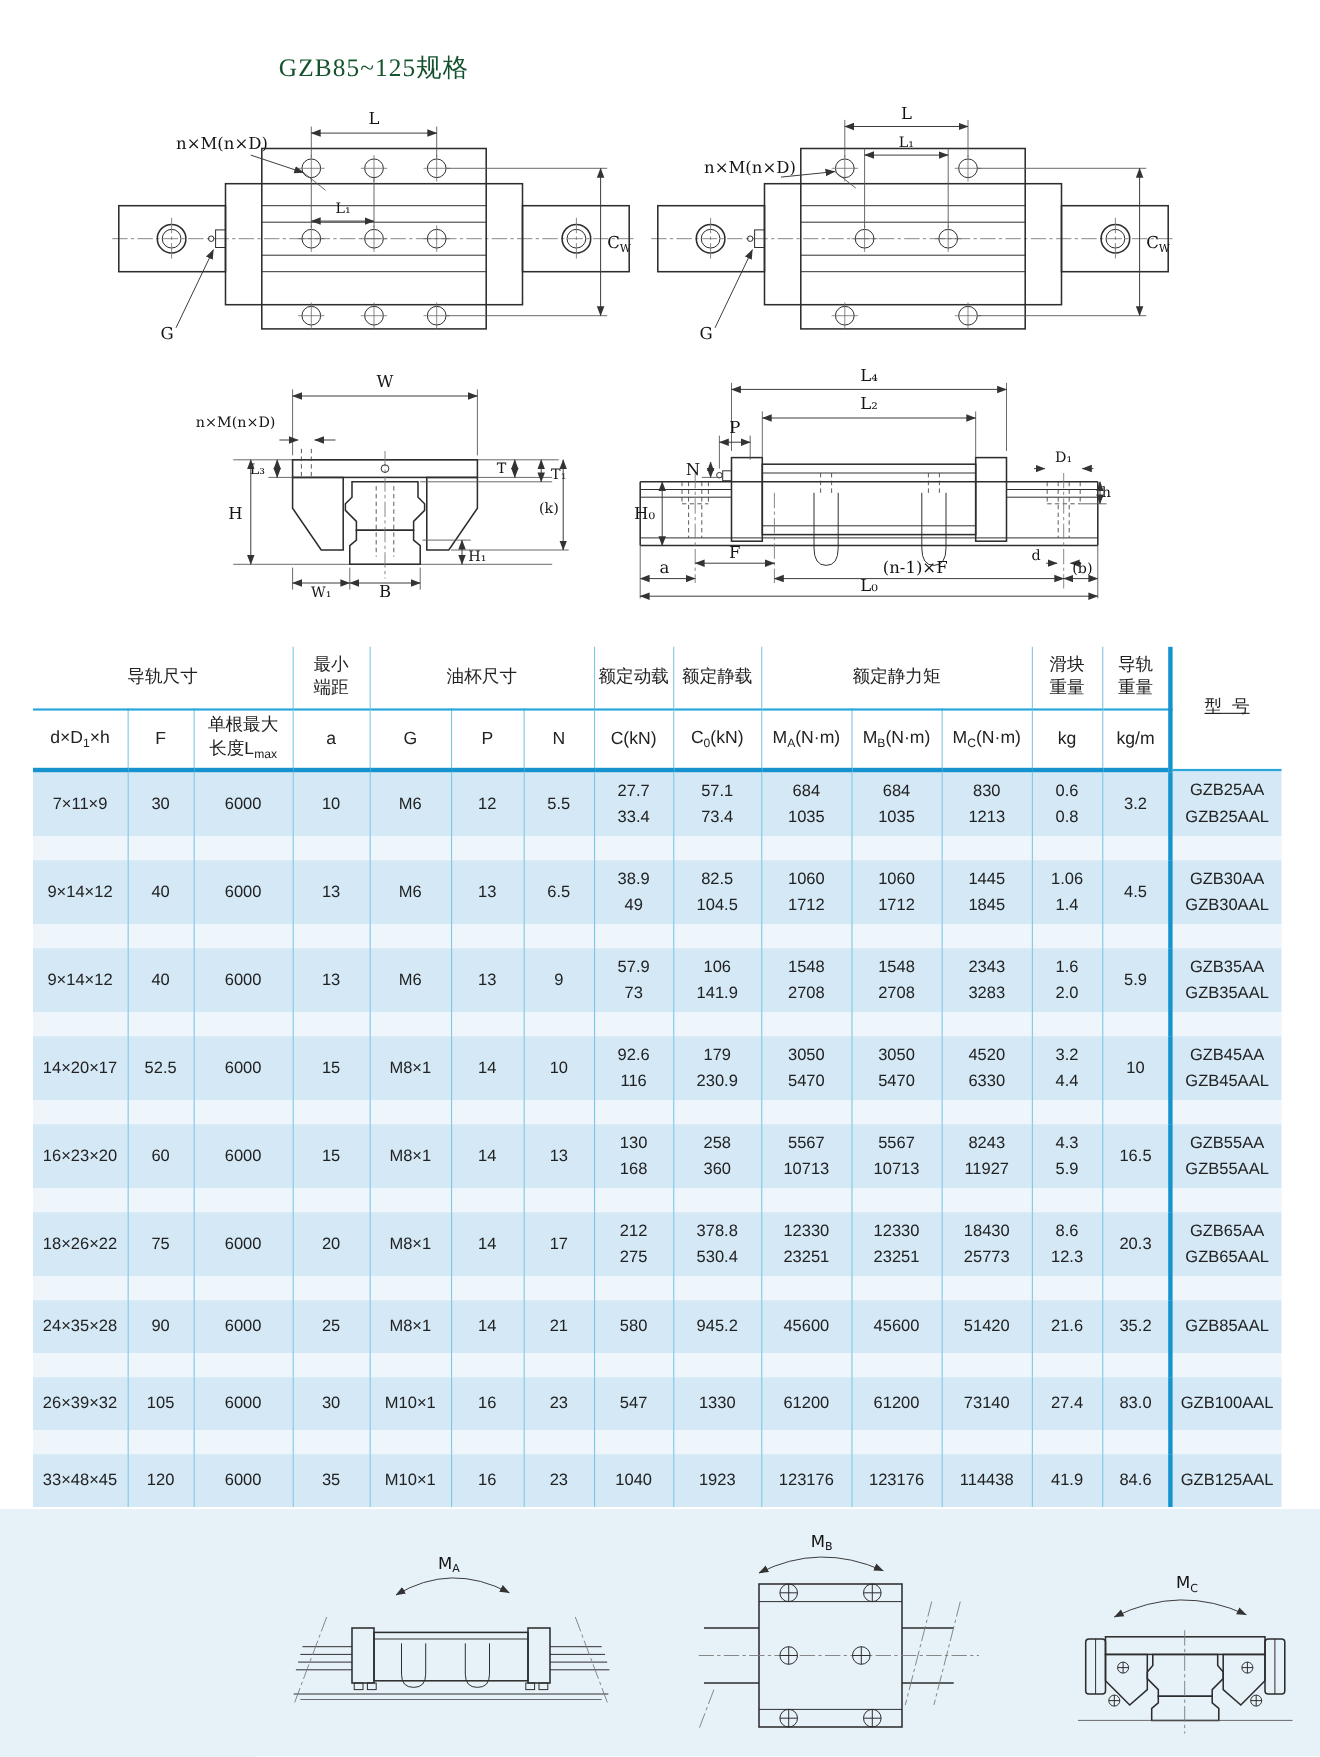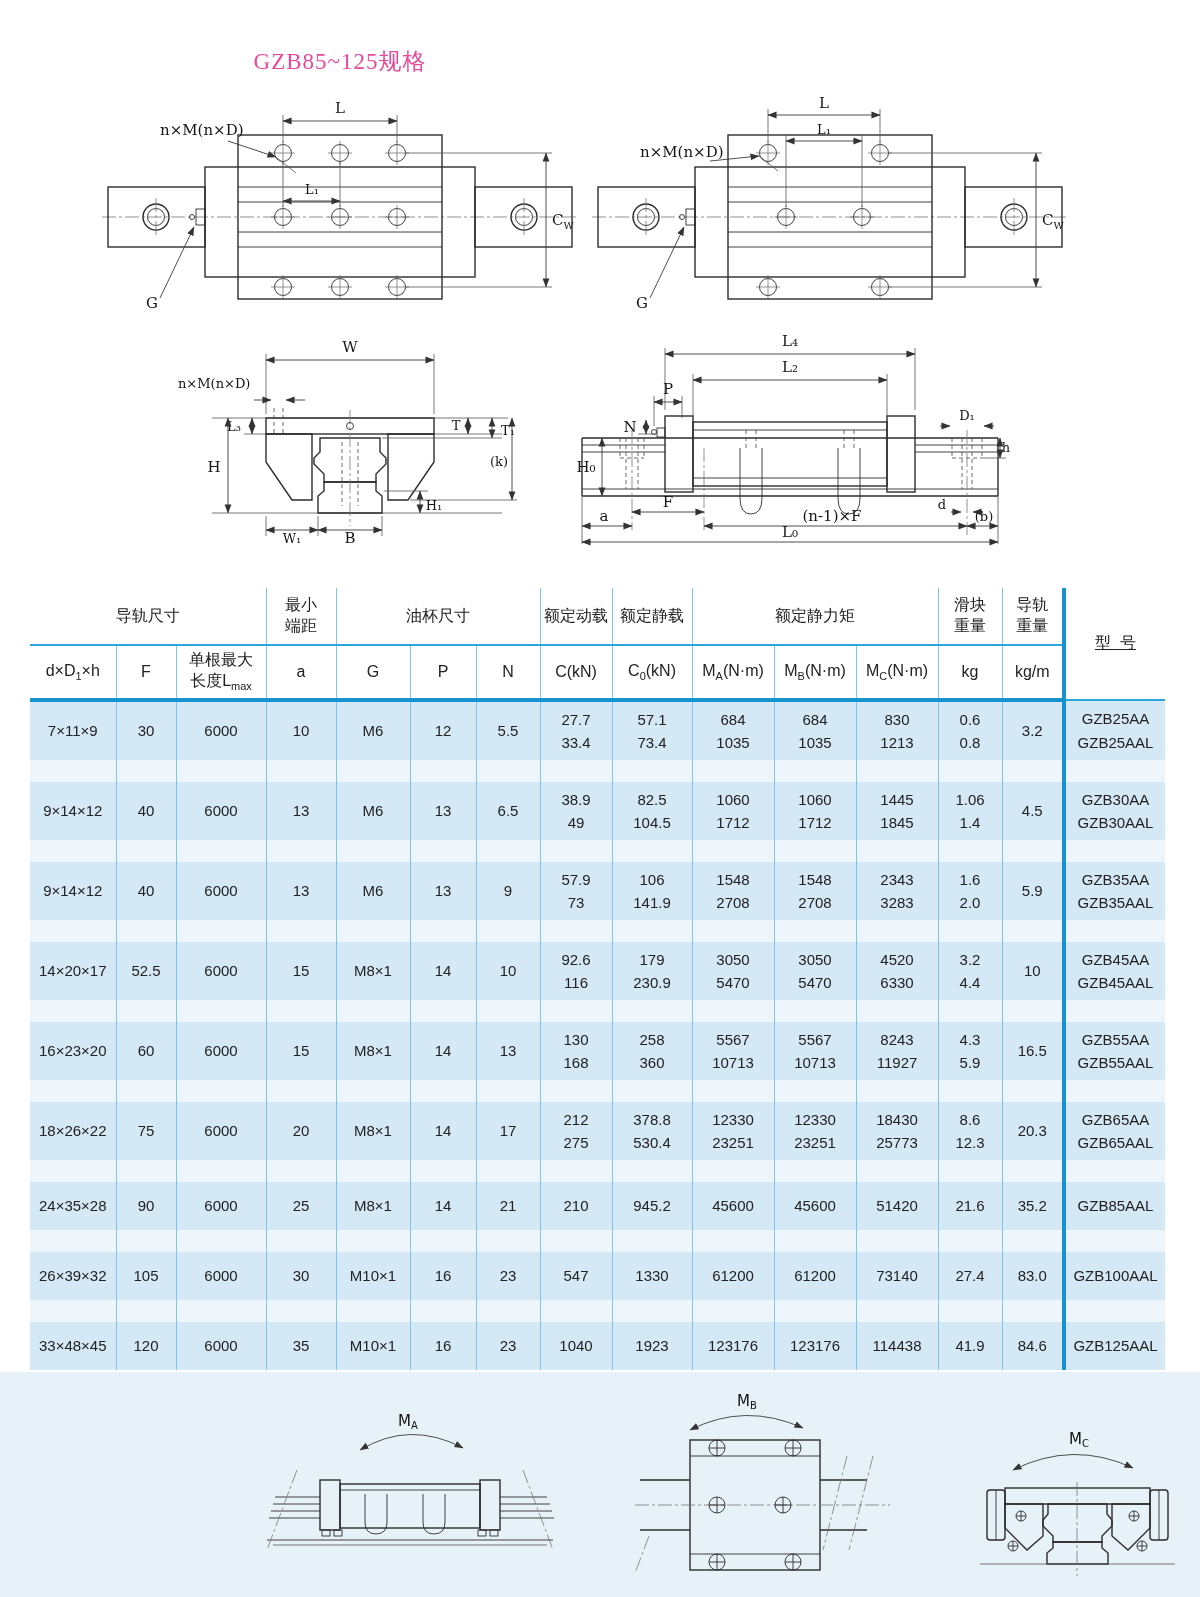--- a/index.html
+++ b/index.html
@@ -3,21 +3,21 @@
 <meta charset="utf-8">
 <style>
   :root{
     --table_line:#7cc7e5; --header_rule:#2aa7d9; --thick_rule:#1693ce;
     --row_bg:#d4e8f6; --strip_bg:#eef6fc; --bottom_bg:#e7f1f8; --ink:#222;
   }
   html,body{margin:0;padding:0;background:#fff;}
   #page{position:relative;width:1200px;height:1597px;background:#ffffff;overflow:hidden;
         font-family:"Liberation Sans","DejaVu Sans",sans-serif;color:var(--ink);}
   .title{position:absolute;width:480px;text-align:center;font-family:"Liberation Serif","DejaVu Serif",serif;
-         font-size:23px;letter-spacing:1px;color:#ec4899;}
+         font-size:23px;letter-spacing:1px;color:#14532d;}
   .draw{position:absolute;}
   #bottomband{position:absolute;left:0;top:1372px;width:1200px;height:225px;background:var(--bottom_bg);}
 
   
   .s1{stroke:#2d2d2d;stroke-width:1.4;fill:none;}
   .s0{stroke:#2d2d2d;stroke-width:0.9;fill:none;}
   .thin{stroke:#555;stroke-width:0.8;fill:none;}
   .thn2{stroke:#666;stroke-width:0.7;fill:none;}
   .cl{stroke:#777;stroke-width:0.8;fill:none;stroke-dasharray:14 3 3 3;}
   .dsh{stroke:#444;stroke-width:0.8;fill:none;stroke-dasharray:4 3;}
@@ -539,21 +539,21 @@
           <td class="vb model-col"></td>
         </tr>
         <tr class="band short">
           <td>24×35×28</td>
           <td class="vb">90</td>
           <td class="vb">6000</td>
           <td class="vb">25</td>
           <td class="vb">M8×1</td>
           <td class="vb">14</td>
           <td class="vb">21</td>
-          <td class="vb">210</td>
+          <td class="vb">580</td>
           <td class="vb">945.2</td>
           <td class="vb">45600</td>
           <td class="vb">45600</td>
           <td class="vb">51420</td>
           <td class="vb">21.6</td>
           <td class="vb">35.2</td>
           <td class="vb model-col">GZB85AAL</td>
         </tr>
         <tr class="strip">
           <td></td>

